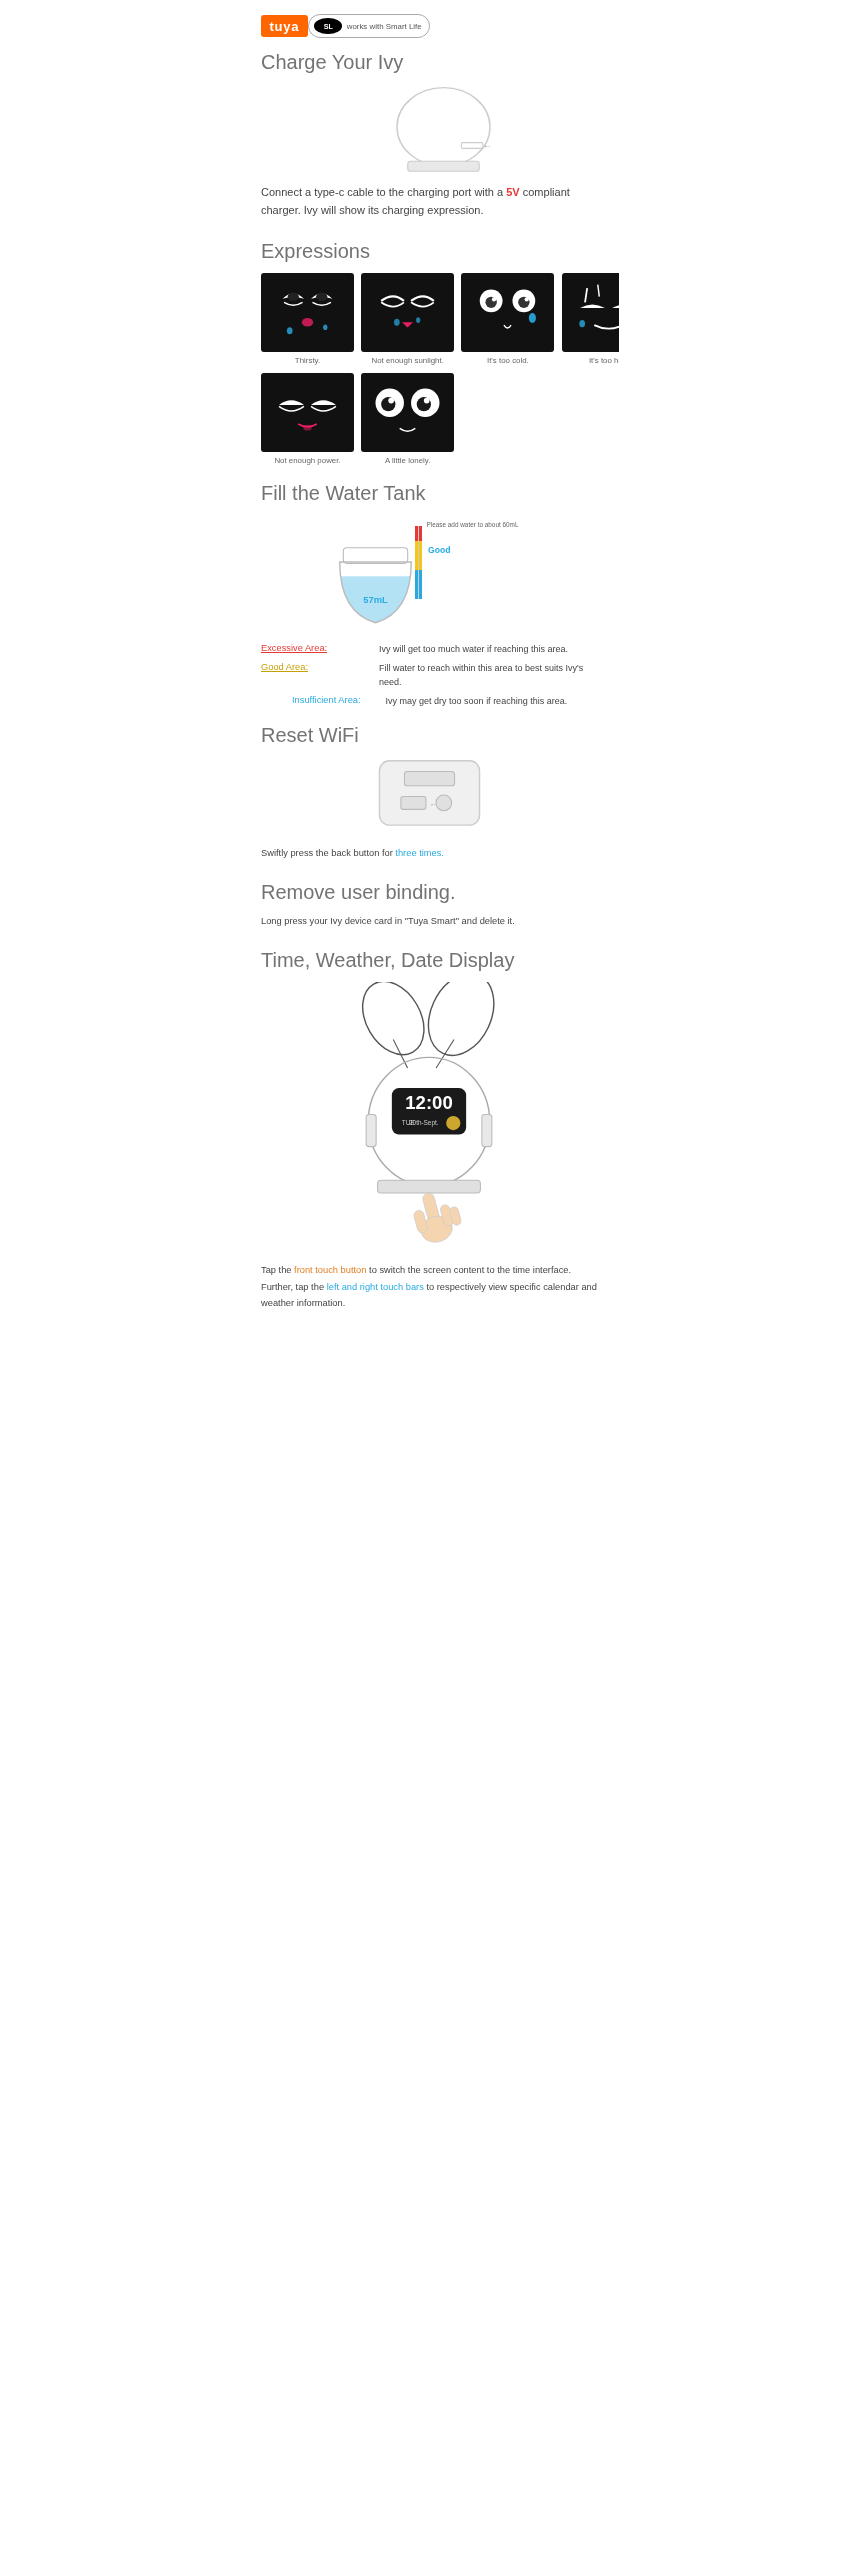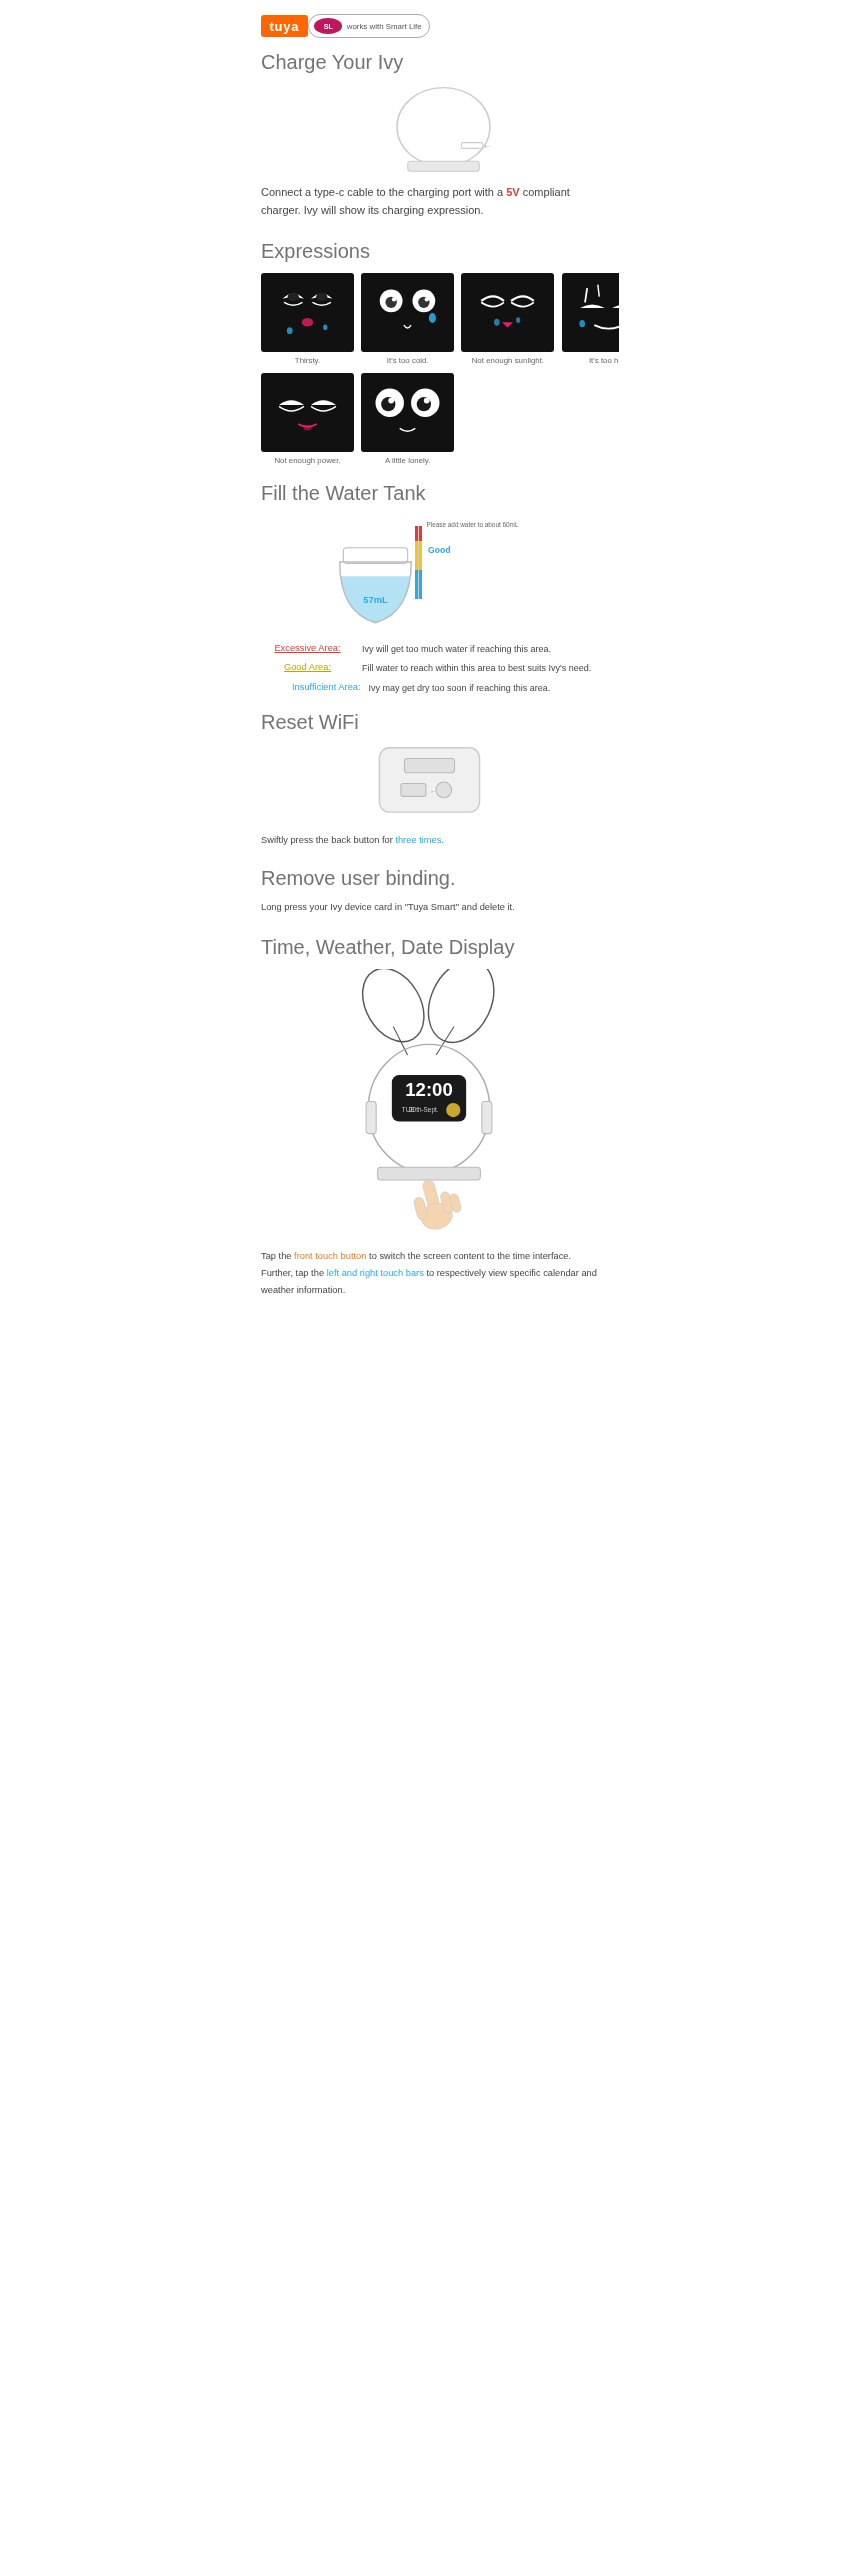--- a/index.html
+++ b/index.html
@@ -35,21 +35,21 @@
       padding: 2.9px 7.2px 2.9px 5.7px;
       display: flex;
       align-items: center;
       gap: 4.3px;
       font-size: 7.9px;
       color: #555;
     }
     .smart-life-badge .sl-icon {
       width: 28px;
       height: 15.7px;
-      background: #be185d;
+      background: #000000;
       border-radius: 50%;
       display: flex;
       align-items: center;
       justify-content: center;
       color: white;
       font-size: 7.2px;
       font-weight: bold;
     }
 
     
@@ -123,22 +123,21 @@
       margin: 7.2px 0 14.3px 0;
     }
 
     .water-legend {
       margin-bottom: 15.7px;
     }
     .legend-row {
       display: flex;
       align-items: flex-start;
       margin-bottom: 5.7px;
-      gap: 8px;
-      text-align: center;
+      gap: 25px;
     }
     .legend-label {
       min-width: 93px;
       font-size: 9.3px;
     }
     .legend-label.red { color: #e53935; text-decoration: underline; text-decoration-color: #e53935; }
     .legend-label.gold { color: #c8a000; text-decoration: underline; text-decoration-color: #c8a000; }
     .legend-label.blue { color: #29abe2; text-decoration-color: #29abe2; padding-left: 31px; }
     .legend-text {
       font-size: 9px;
@@ -246,58 +245,58 @@
         <ellipse cx="80" cy="65" rx="3" ry="4" fill="#29abe2" opacity="0.8"></ellipse>
       </svg>
     </div>
     <span class="expression-label">Thirsty.</span>
   </div>
 
   <div class="expression-item">
     <div class="expression-face">
       <svg class="face-svg" viewBox="0 0 110 90">
 
+        <path d="M18 28 Q35 15 50 28" fill="none" stroke="white" stroke-width="3"></path>
+        <path d="M60 28 Q77 15 92 28" fill="none" stroke="white" stroke-width="3"></path>
+
+        <path d="M18 30 Q35 42 50 30" fill="none" stroke="white" stroke-width="2.5"></path>
+        <path d="M60 30 Q77 42 92 30" fill="none" stroke="white" stroke-width="2.5"></path>
+
+        <path d="M48 58 L55 65 L62 58" fill="#e91e63" stroke="#e91e63" stroke-width="1"></path>
+
+        <ellipse cx="40" cy="58" rx="4" ry="5" fill="#29abe2" opacity="0.7"></ellipse>
+        <ellipse cx="70" cy="55" rx="3" ry="4" fill="#29abe2" opacity="0.7"></ellipse>
+      </svg>
+    </div>
+    <span class="expression-label">Not enough sunlight.</span>
+  </div>
+
+  <div class="expression-item">
+    <div class="expression-face">
+      <svg class="face-svg" viewBox="0 0 110 90">
+
         <ellipse cx="32" cy="28" rx="16" ry="16" fill="white"></ellipse>
         <ellipse cx="78" cy="28" rx="16" ry="16" fill="white"></ellipse>
         <ellipse cx="32" cy="30" rx="8" ry="8" fill="#333"></ellipse>
         <ellipse cx="78" cy="30" rx="8" ry="8" fill="#333"></ellipse>
         <ellipse cx="36" cy="26" rx="3" ry="3" fill="white"></ellipse>
         <ellipse cx="82" cy="26" rx="3" ry="3" fill="white"></ellipse>
 
         <ellipse cx="90" cy="52" rx="5" ry="7" fill="#29abe2" opacity="0.9"></ellipse>
 
         <path d="M50 62 Q55 70 60 62" fill="none" stroke="white" stroke-width="2"></path>
       </svg>
     </div>
     <span class="expression-label">It's too cold.</span>
   </div>
 
   <div class="expression-item">
     <div class="expression-face">
       <svg class="face-svg" viewBox="0 0 110 90">
 
-        <path d="M18 28 Q35 15 50 28" fill="none" stroke="white" stroke-width="3"></path>
-        <path d="M60 28 Q77 15 92 28" fill="none" stroke="white" stroke-width="3"></path>
-
-        <path d="M18 30 Q35 42 50 30" fill="none" stroke="white" stroke-width="2.5"></path>
-        <path d="M60 30 Q77 42 92 30" fill="none" stroke="white" stroke-width="2.5"></path>
-
-        <path d="M48 58 L55 65 L62 58" fill="#e91e63" stroke="#e91e63" stroke-width="1"></path>
-
-        <ellipse cx="40" cy="58" rx="4" ry="5" fill="#29abe2" opacity="0.7"></ellipse>
-        <ellipse cx="70" cy="55" rx="3" ry="4" fill="#29abe2" opacity="0.7"></ellipse>
-      </svg>
-    </div>
-    <span class="expression-label">Not enough sunlight.</span>
-  </div>
-
-  <div class="expression-item">
-    <div class="expression-face">
-      <svg class="face-svg" viewBox="0 0 110 90">
-
         <line x1="25" y1="10" x2="22" y2="30" stroke="white" stroke-width="2.5"></line>
         <line x1="40" y1="5" x2="42" y2="22" stroke="white" stroke-width="2"></line>
 
         <path d="M15 38 Q32 28 50 38" fill="white"></path>
         <path d="M60 38 Q77 28 95 38" fill="white"></path>
 
         <path d="M35 62 Q55 72 75 62" fill="none" stroke="white" stroke-width="2.5"></path>
 
         <ellipse cx="18" cy="60" rx="4" ry="5" fill="#29abe2" opacity="0.8"></ellipse>
       </svg>

